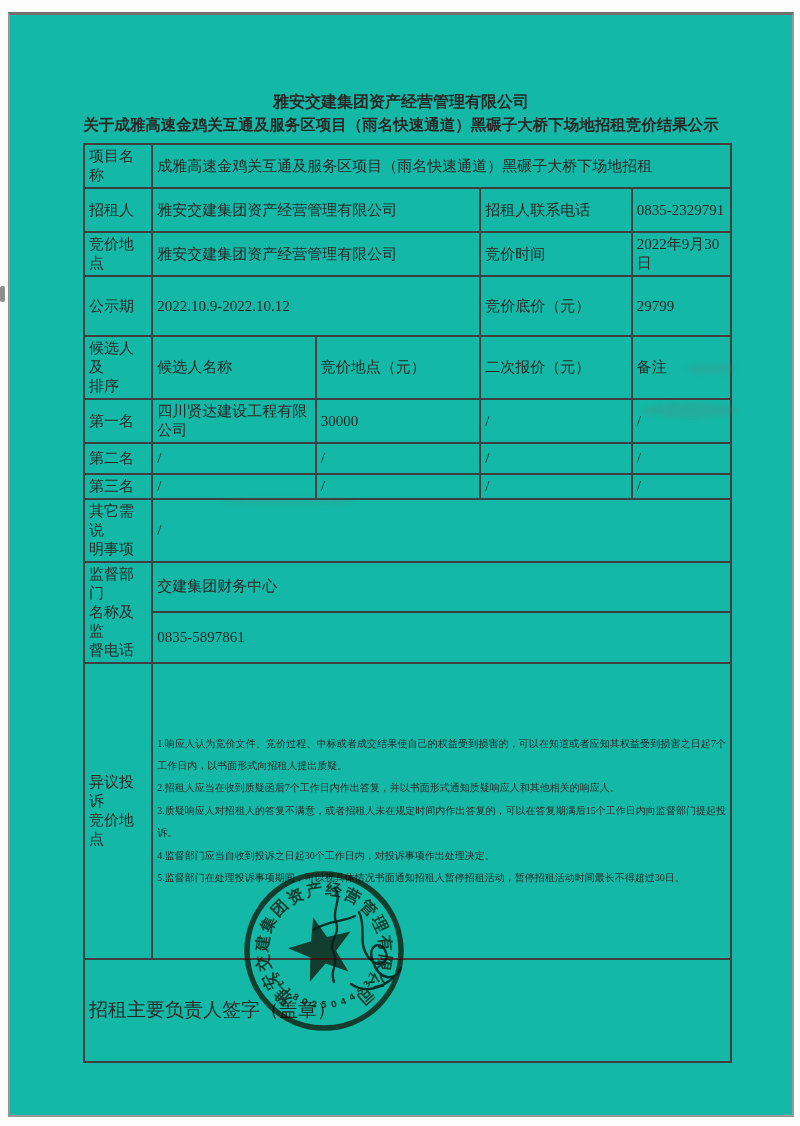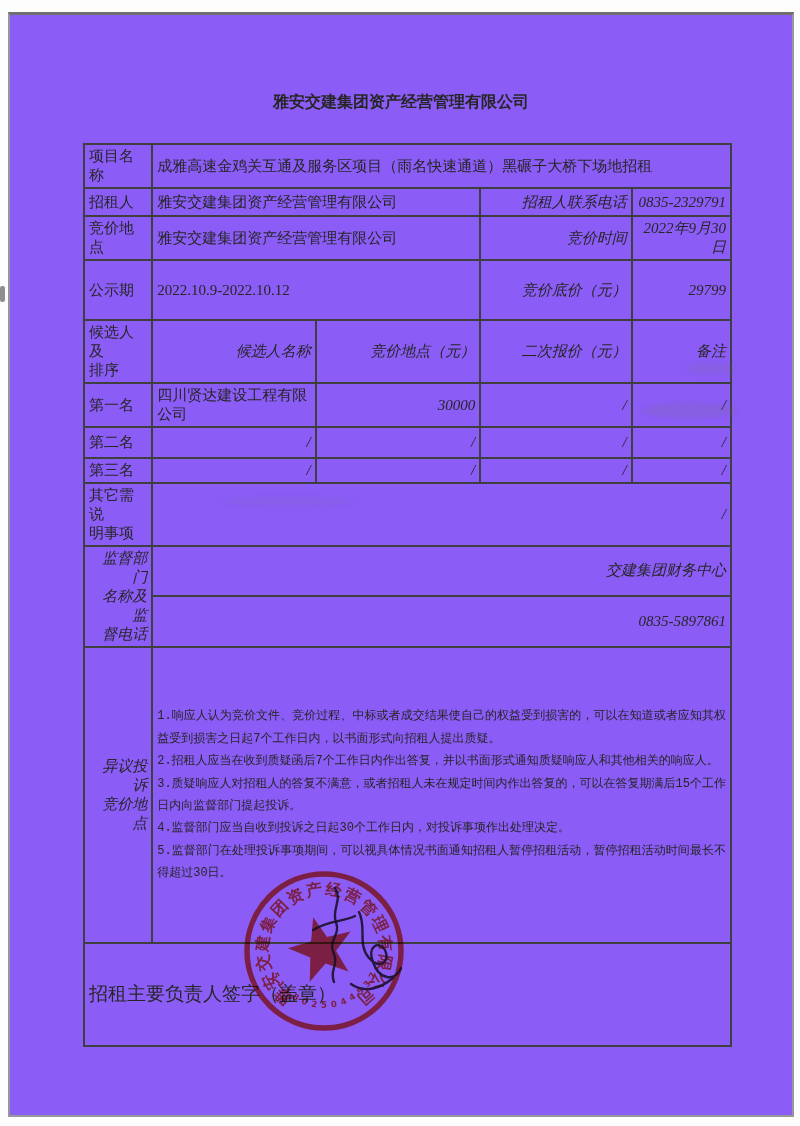--- a/index.html
+++ b/index.html
@@ -3,41 +3,41 @@
 <meta charset="utf-8">
 <style>
   html,body{margin:0;padding:0;}
   body{
     width:800px;height:1126px;position:relative;overflow:hidden;
     background:#fdfdfd;color:#262626;
     font-family:"Liberation Serif","DejaVu Serif",serif;
   }
   .page{
     position:absolute;left:8px;top:12px;width:782px;height:1100px;
-    background:#8b5cf6;
+    background:#14b8a6;
     border:2px solid #979797;border-top:3px solid #6f6f6f;
   }
   .titles{position:absolute;left:0;top:76px;width:100%;text-align:center;font-weight:bold;}
   .title1{font-size:16px;line-height:22px;}
   .title2{font-size:15.5px;line-height:23px;}
 
   table.doc{
     position:absolute;left:73px;top:128px;width:649px;
     border-collapse:collapse;table-layout:fixed;padding-left:36px;
   }
   table.doc td{
     border:2px solid #3f3f3f;font-size:15px;padding:2px 4px;
     vertical-align:middle;overflow:hidden;line-height:19px;
   }
   .pre{white-space:pre-line;}
-  .c{text-align:right;font-style:italic;}
+  .c{text-align:left;}
   .l{text-align:left;}
   .lbl{padding-left:3px;padding-right:1px;}
   .obj-cell{padding:10px 12px 10px 6px;}
-  .obj-item{font-size:12px;line-height:22.4px;text-align:justify;font-family:Liberation Mono, monospace;}
+  .obj-item{font-size:10px;line-height:22.4px;text-align:justify;}
   .sig-cell{padding-left:4px;}
   .sig-label{font-size:19px;}
 
   .seal{
     position:absolute;left:229px;top:851px;width:170px;height:170px;
     mix-blend-mode:multiply;opacity:.93;
   }
   .seal-ch{font-size:16px;font-weight:bold;font-family:"Liberation Serif","DejaVu Serif",serif;}
   .seal-num{font-size:8.5px;font-weight:bold;font-family:"DejaVu Sans",sans-serif;letter-spacing:0;}
 
@@ -47,38 +47,39 @@
   .sm3{left:212px;top:482px;width:132px;height:9px;background:rgba(120,120,120,.10);}
   .edge-mark{position:absolute;left:0;top:286px;width:5px;height:16px;background:#8f8f8f;border-radius:2px;}
 </style>
 </head>
 <body>
 
 <div class="page">
 
   <div class="titles">
     <div class="title1">雅安交建集团资产经营管理有限公司</div>
+    <div class="title2">关于成雅高速金鸡关互通及服务区项目（雨名快速通道）黑碾子大桥下场地招租竞价结果公示</div>
   </div>
 
   <table class="doc">
     <colgroup>
       <col style="width:68px">
         <col style="width:163px">
         <col style="width:164px">
       <col style="width:151px">
         <col style="width:99px">
     </colgroup>
 
     <tbody>
         <tr style="height:43px">
       <td class="lbl l pre">项目名称</td>
       <td class="l" colspan="4">成雅高速金鸡关互通及服务区项目（雨名快速通道）黑碾子大桥下场地招租</td>
     </tr>
 
-    <tr style="height:28px">
+    <tr style="height:44px">
       <td class="lbl l pre">招租人</td>
       <td class="l" colspan="2">雅安交建集团资产经营管理有限公司</td>
       <td class="c">招租人联系电话</td>
       <td class="c">0835-2329791</td>
     </tr>
 
     <tr style="height:44px">
       <td class="lbl l pre">竞价地点</td>
       <td class="l" colspan="2">雅安交建集团资产经营管理有限公司</td>
       <td class="c">竞价时间</td>

